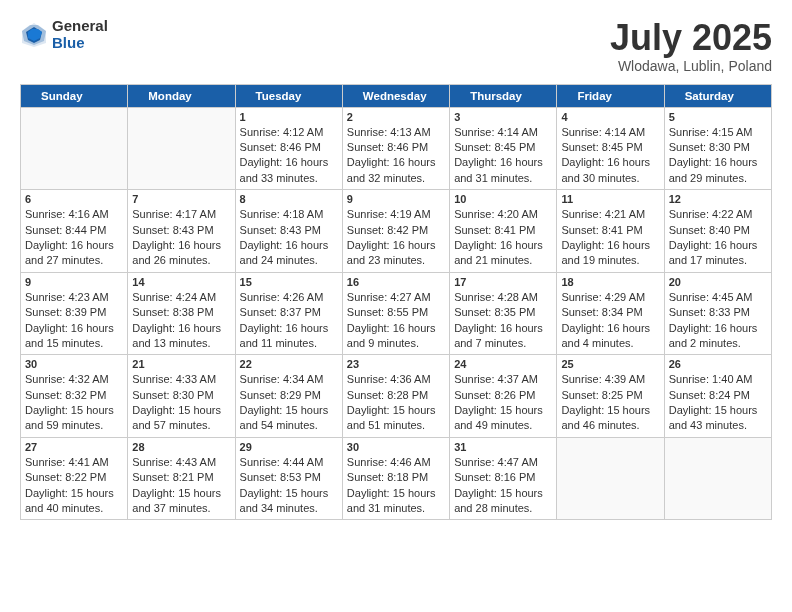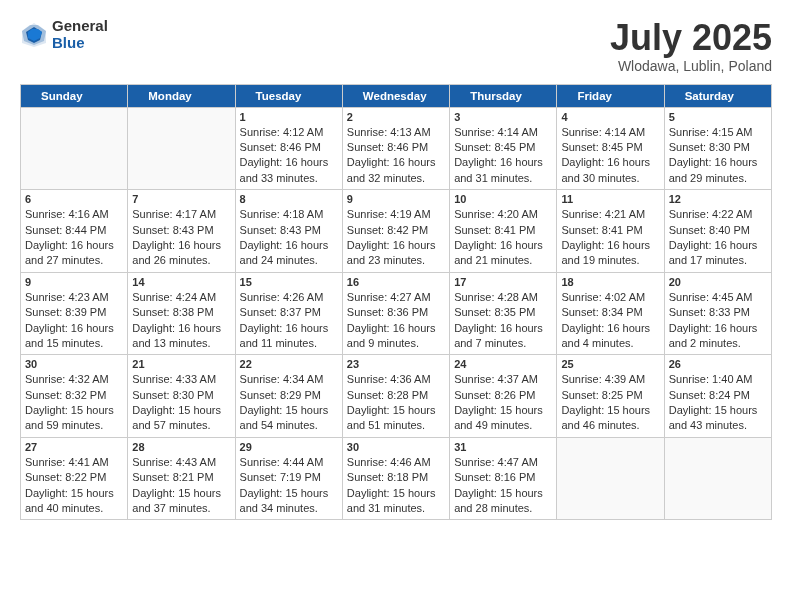--- a/index.html
+++ b/index.html
@@ -242,34 +242,34 @@
           <td>
             <span class="day-number">15</span>
             <div class="cell-text">Sunrise: 4:26 AM
 Sunset: 8:37 PM
 Daylight: 16 hours
 and 11 minutes.</div>
           </td>
           <td>
             <span class="day-number">16</span>
             <div class="cell-text">Sunrise: 4:27 AM
-Sunset: 8:36 PM
+Sunset: 8:55 PM
 Daylight: 16 hours
 and 9 minutes.</div>
           </td>
           <td>
             <span class="day-number">17</span>
             <div class="cell-text">Sunrise: 4:28 AM
 Sunset: 8:35 PM
 Daylight: 16 hours
 and 7 minutes.</div>
           </td>
           <td>
             <span class="day-number">18</span>
-            <div class="cell-text">Sunrise: 4:02 AM
+            <div class="cell-text">Sunrise: 4:29 AM
 Sunset: 8:34 PM
 Daylight: 16 hours
 and 4 minutes.</div>
           </td>
           <td>
             <span class="day-number">20</span>
             <div class="cell-text">Sunrise: 4:45 AM
 Sunset: 8:33 PM
 Daylight: 16 hours
 and 2 minutes.</div>
@@ -337,21 +337,21 @@
           <td>
             <span class="day-number">28</span>
             <div class="cell-text">Sunrise: 4:43 AM
 Sunset: 8:21 PM
 Daylight: 15 hours
 and 37 minutes.</div>
           </td>
           <td>
             <span class="day-number">29</span>
             <div class="cell-text">Sunrise: 4:44 AM
-Sunset: 7:19 PM
+Sunset: 8:53 PM
 Daylight: 15 hours
 and 34 minutes.</div>
           </td>
           <td>
             <span class="day-number">30</span>
             <div class="cell-text">Sunrise: 4:46 AM
 Sunset: 8:18 PM
 Daylight: 15 hours
 and 31 minutes.</div>
           </td>

